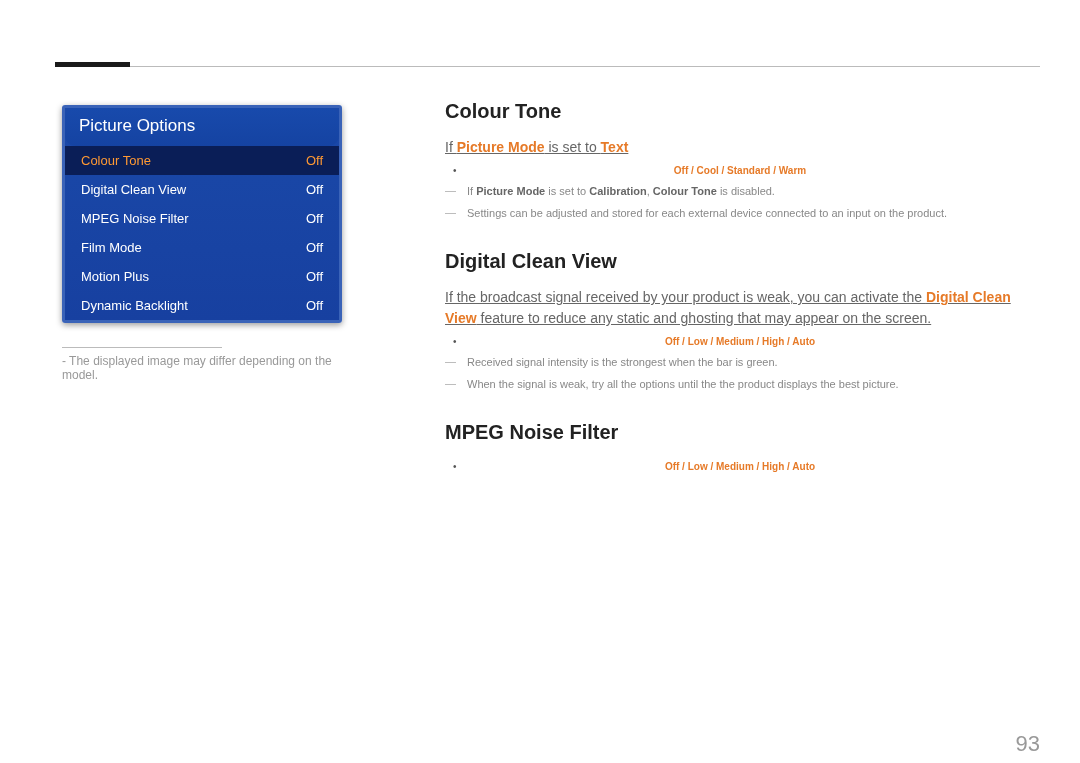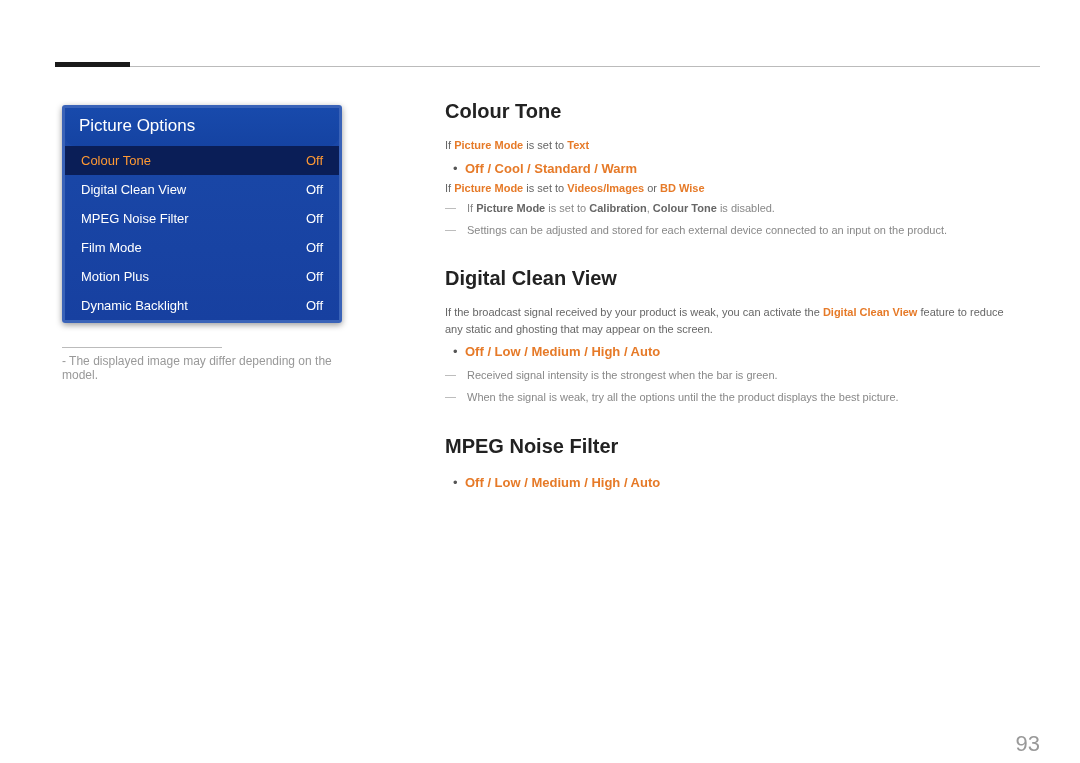--- a/index.html
+++ b/index.html
@@ -76,23 +76,23 @@
     font-size: 12px;
     color: #999;
   }
   .section-title {
     font-size: 20px;
     font-weight: 700;
     color: #222;
     margin-bottom: 14px;
   }
   .section { margin-bottom: 28px; }
-  .para { font-size: 11px; color: #666; line-height: 1.5; margin-bottom: 4px; }
+  .para { font-size: 14px; color: #666; line-height: 1.5; margin-bottom: 4px; text-decoration: underline; }
   .hlb { color: #e67a28; font-weight: 700; }
-  .bullet { padding-left: 20px; position: relative; font-size: 13px; color: #666; line-height: 1.7; }
+  .bullet { padding-left: 20px; position: relative; font-size: 10px; color: #666; line-height: 1.7; text-align: center; }
   .bullet::before { content: "•"; position: absolute; left: 8px; color: #555; }
   .note { padding-left: 22px; position: relative; font-size: 11px; color: #888; line-height: 1.6; margin-top:4px;}
   .note::before { content: "―"; position: absolute; left: 0px; color: #aaa; font-size:11px; top:-1px;}
   .pg {
     position: absolute;
     right: 40px;
     bottom: 6px;
     font-size: 22px;
     color: #999;
     font-weight: 300;
@@ -137,23 +137,20 @@
 </div>
 
 <div class="right-col">
 
   <div class="section">
     <div class="section-title">Colour Tone</div>
     <div class="para">
       <span>If </span><span class="hlb">Picture Mode</span><span> is set to </span><span class="hlb">Text</span>
     </div>
     <div class="bullet"><span class="hlb">Off / Cool / Standard / Warm</span></div>
-    <div class="para">
-      <span>If </span><span class="hlb">Picture Mode</span><span> is set to </span><span class="hlb">Videos/Images</span><span> or </span><span class="hlb">BD Wise</span>
-    </div>
     <div class="note">
       <span>If </span><span style="font-weight:600;color:#666">Picture Mode</span><span> is set to </span><span style="font-weight:700;color:#666">Calibration</span><span>, </span><span style="font-weight:600;color:#666">Colour Tone</span><span> is disabled.</span>
     </div>
     <div class="note">Settings can be adjusted and stored for each external device connected to an input on the product.</div>
   </div>
 
   <div class="section">
     <div class="section-title">Digital Clean View</div>
     <div class="para">
       <span>If the broadcast signal received by your product is weak, you can activate the </span><span class="hlb">Digital Clean View</span><span> feature to reduce any static and ghosting that may appear on the screen.</span>

